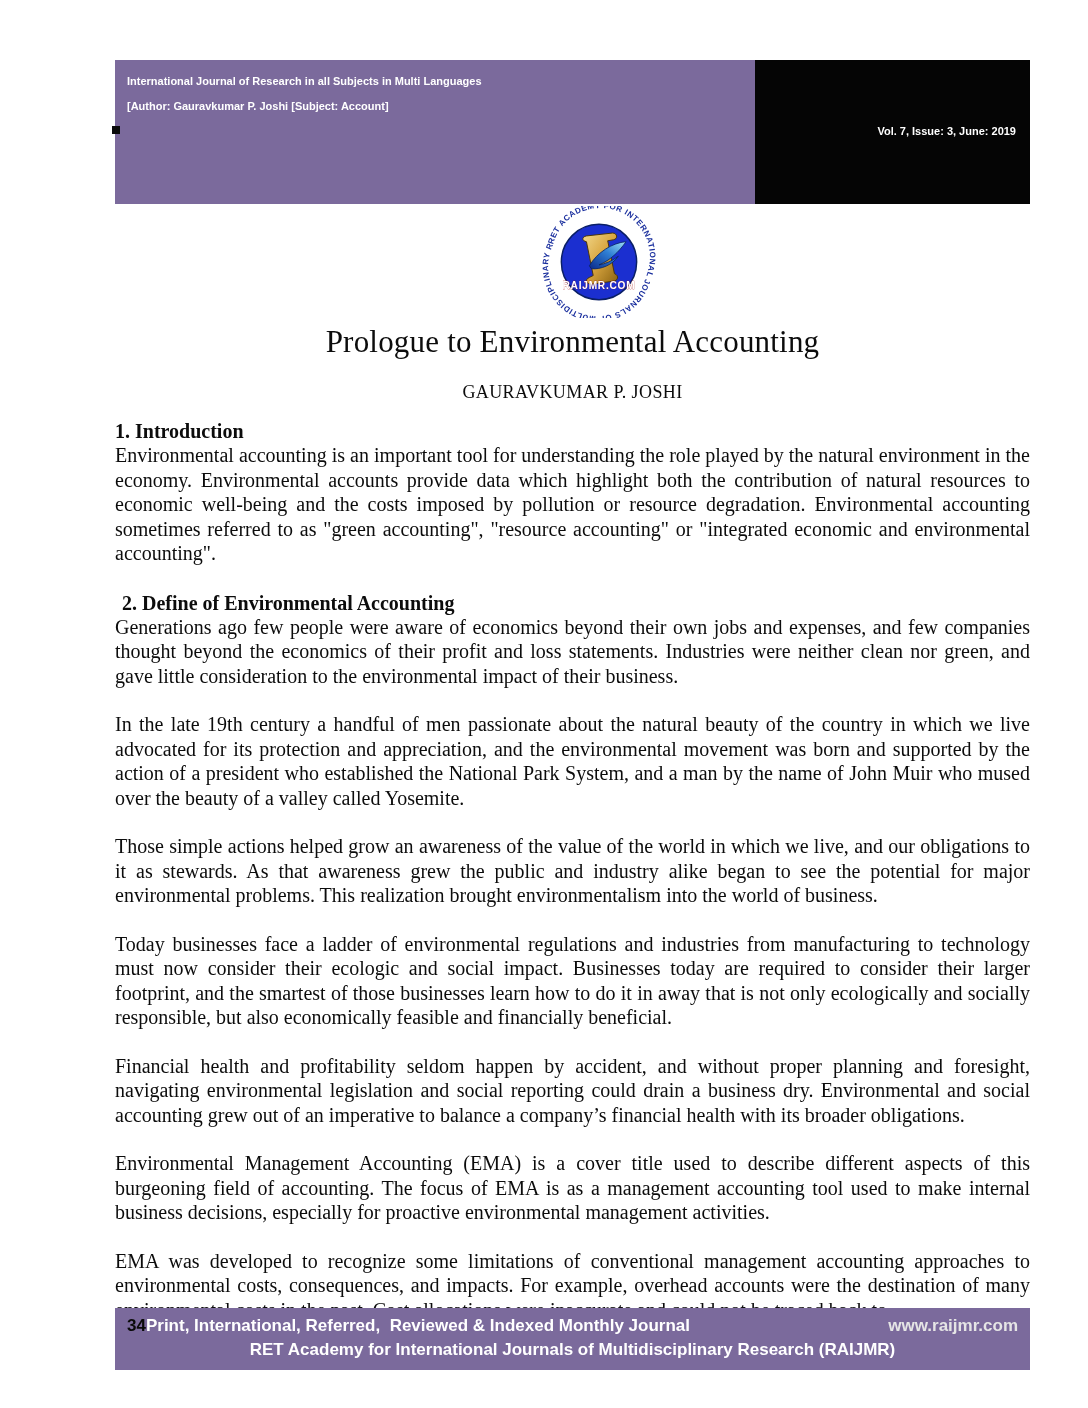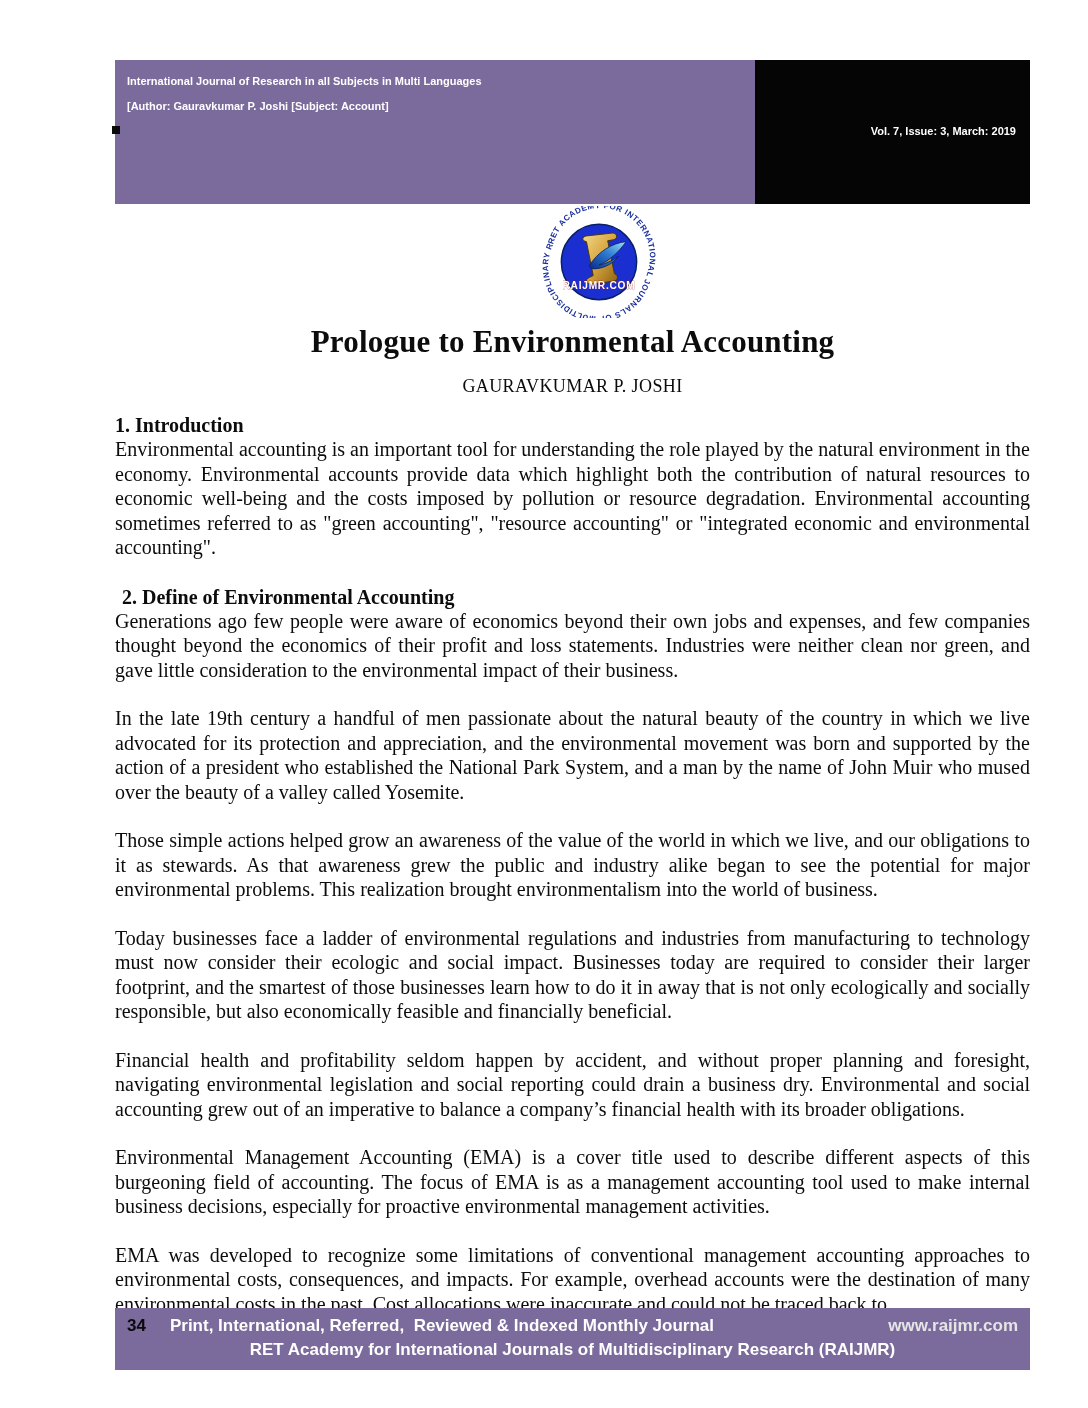--- a/index.html
+++ b/index.html
@@ -53,28 +53,28 @@
     margin: 2px auto 0 auto;
     width: 116px; height: 112px;
     position: relative;
     left: 26px;
   }
 
   
   .article-title {
     text-align: center;
     font-size: 31px;
-    font-weight: bold;
+    font-weight: normal;
     margin-top: 6px;
     letter-spacing: 0.2px;
   }
   .article-author {
     text-align: center;
     font-size: 18px;
-    margin-top: 16px;
+    margin-top: 22px;
     letter-spacing: 0.4px;
   }
 
   
   .section-heading {
     font-size: 20px;
     font-weight: bold;
     margin-top: 17px;
   }
   .para {
@@ -97,37 +97,37 @@
     font-size: 17px;
     color: #ffffff;
     padding: 6px 12px 8px 12px;
     line-height: 24px;
   }
   .footer-line1 {
     display: flex;
     align-items: baseline;
     white-space: pre-wrap;
   }
-  .footer-page-num { color: #0a0a0a; margin-right: 24px; }
+  .footer-page-num { color: #0a0a0a; margin-right: 0; }
   .footer-journal { flex: 1; }
   .footer-site { color: #e5e5e5; }
   .footer-line2 { text-align: center; }
 </style>
 </head>
 <body>
 
 <div class="page">
 
   <div class="header-bar">
     <div class="header-left">
       <div>International Journal of Research in all Subjects in Multi Languages</div>
       <div>[Author: Gauravkumar P. Joshi [Subject: Account]</div>
     </div>
     <div class="header-right">
-      <div>Vol. 7, Issue: 3, March: 2019</div>
+      <div>Vol. 7, Issue: 3, June: 2019</div>
     </div>
   </div>
   <div class="corner-mark"></div>
 
   <div class="logo-wrap">
     <svg width="116" height="112" viewBox="0 0 120 116">
       <defs>
         <linearGradient id="goldGrad" x1="0" y1="0" x2="1" y2="1">
           <stop offset="0" stop-color="#f2d98c"></stop>
           <stop offset="0.5" stop-color="#d8a53f"></stop>

